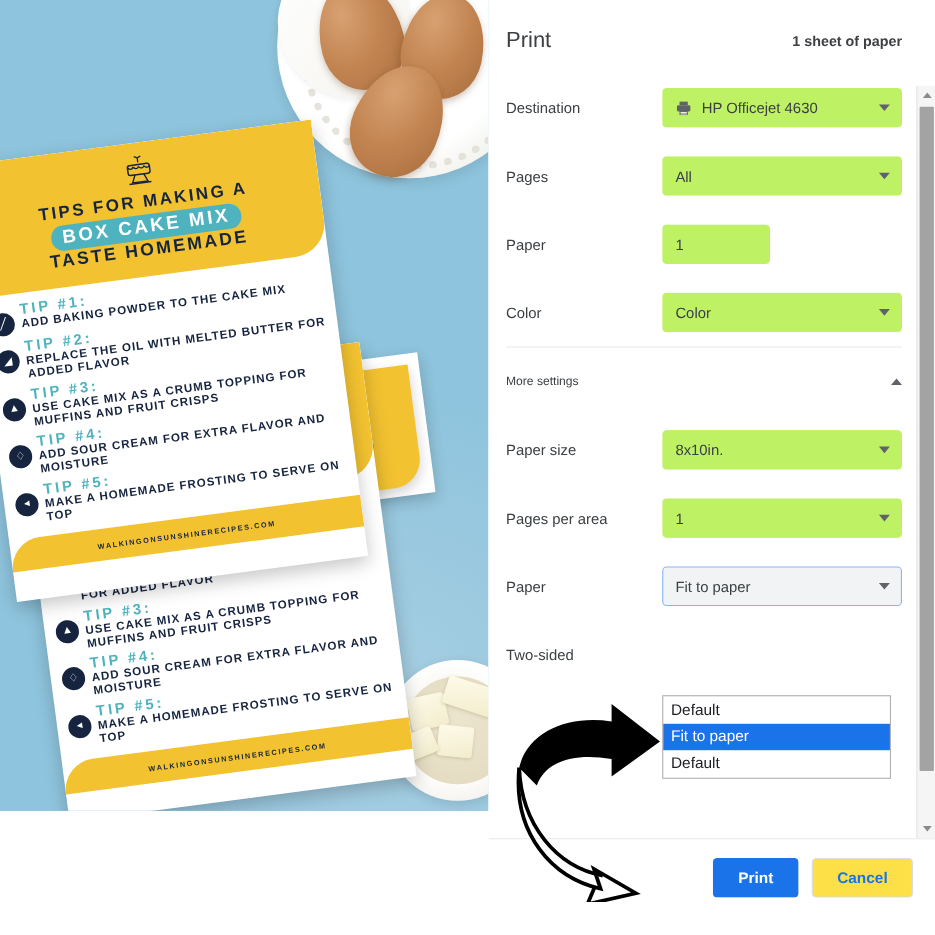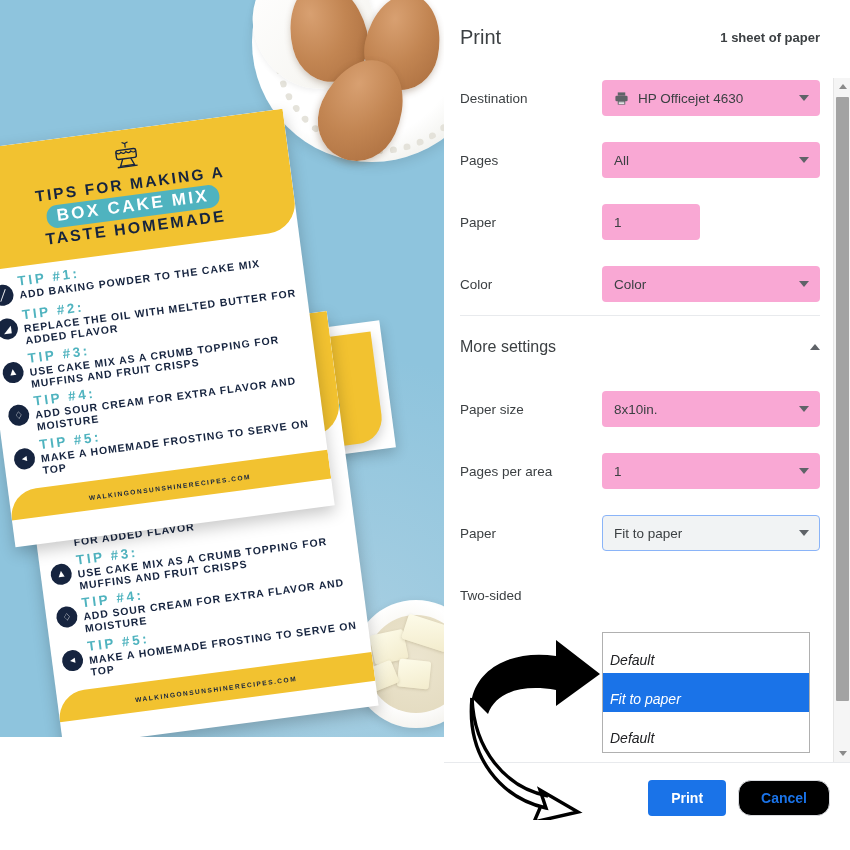--- a/index.html
+++ b/index.html
@@ -157,53 +157,53 @@
   }
   .dlg-title{ font-size:20px; color:#3c4043; }
   .dlg-sheets{ font-size:13px; font-weight:700; color:#3c4043;text-align:right; }
 
   .settings{ position:relative; padding:0 30px 0 16px; }
   .row{
     display:flex; align-items:center; height:62px;
   }
   .row .lbl{ width:142px; flex:0 0 142px; font-size:13.5px; color:#3c4043; }
   .ctrl{
-    flex:1 1 auto; height:36px; background:#f9a8d4; border:1px solid transparent;
+    flex:1 1 auto; height:36px; background:#bef264; border:1px solid transparent;
     border-radius:4px; display:flex; align-items:center;
     padding:0 10px 0 11px; font-size:13.5px; color:#3c4043;
     position:relative; cursor:pointer;
   }
   .ctrl.small{ flex:0 0 98px; cursor:text; }
   .ctrl .val{ flex:1 1 auto; }
   .caret{
     width:0;height:0;border-left:5px solid transparent;border-right:5px solid transparent;
     border-top:6px solid #5f6368; margin-left:8px;
   }
   .caret.up{ border-top:none; border-bottom:6px solid #5f6368; }
   .prn-ico{ margin-right:9px; display:flex; align-items:center; }
   .divider{ height:1px; background:#e8eaed; margin:0 0 0 0; }
   .more-row{
     display:flex; align-items:center; justify-content:space-between;
     height:62px; cursor:pointer;
   }
-  .more-row .lbl{ font-size:16px; color:#3c4043;text-align:right; }
+  .more-row .lbl{ font-size:11px; color:#3c4043;text-align:right; }
 
   .ctrl.focused{
     background:#f1f3f4; border:1px solid #8ab4f8;
   }
 
   
   .dd-list{
     position:absolute; left:158px; top:632px; width:208px;
     background:#ffffff; border:1px solid #b0b0b0;
     z-index:30; padding:1px 0;
   }
   .dd-opt{
-    padding:17px 0 3px 7px; font-size:14px; color:#202124; line-height:1.35;
-    white-space:nowrap; cursor:pointer;font-style:italic;
+    padding:2px 0 3px 7px; font-size:14px; color:#202124; line-height:1.35;
+    white-space:nowrap; cursor:pointer;
   }
   .dd-opt.sel{ background:#1a73e8; color:#ffffff; }
 
   
   .sbar{
     position:absolute; right:0; top:78px; width:17px; height:684px;
     background:#f5f5f5; border-left:1px solid #e6e6e6; z-index:20;
   }
   .sbar .arw{
     position:absolute; left:0; width:17px; height:17px;
@@ -228,21 +228,21 @@
     position:absolute; left:0; right:0; top:775px; height:46px;
     display:flex; align-items:center; justify-content:flex-end;
     padding-right:20px; gap:12px;
   }
   .btn{
     height:36px; border-radius:4px; font-size:14px; font-weight:700;
     display:flex; align-items:center; justify-content:center; cursor:pointer;
     border:1px solid transparent; padding:0 22px;
   }
   .btn.primary{ background:#1a73e8; color:#ffffff; }
-  .btn.secondary{ background:#000000; color:#1a73e8; border-color:#dadce0;border-radius:13px; }
+  .btn.secondary{ background:#fde047; color:#1a73e8; border-color:#dadce0; }
 
   
   #anno-arrow{
     position:absolute; left:460px; top:640px; width:140px; height:180px;
     z-index:40; pointer-events:none;
   }
 </style>
 </head>
 <body>
 

